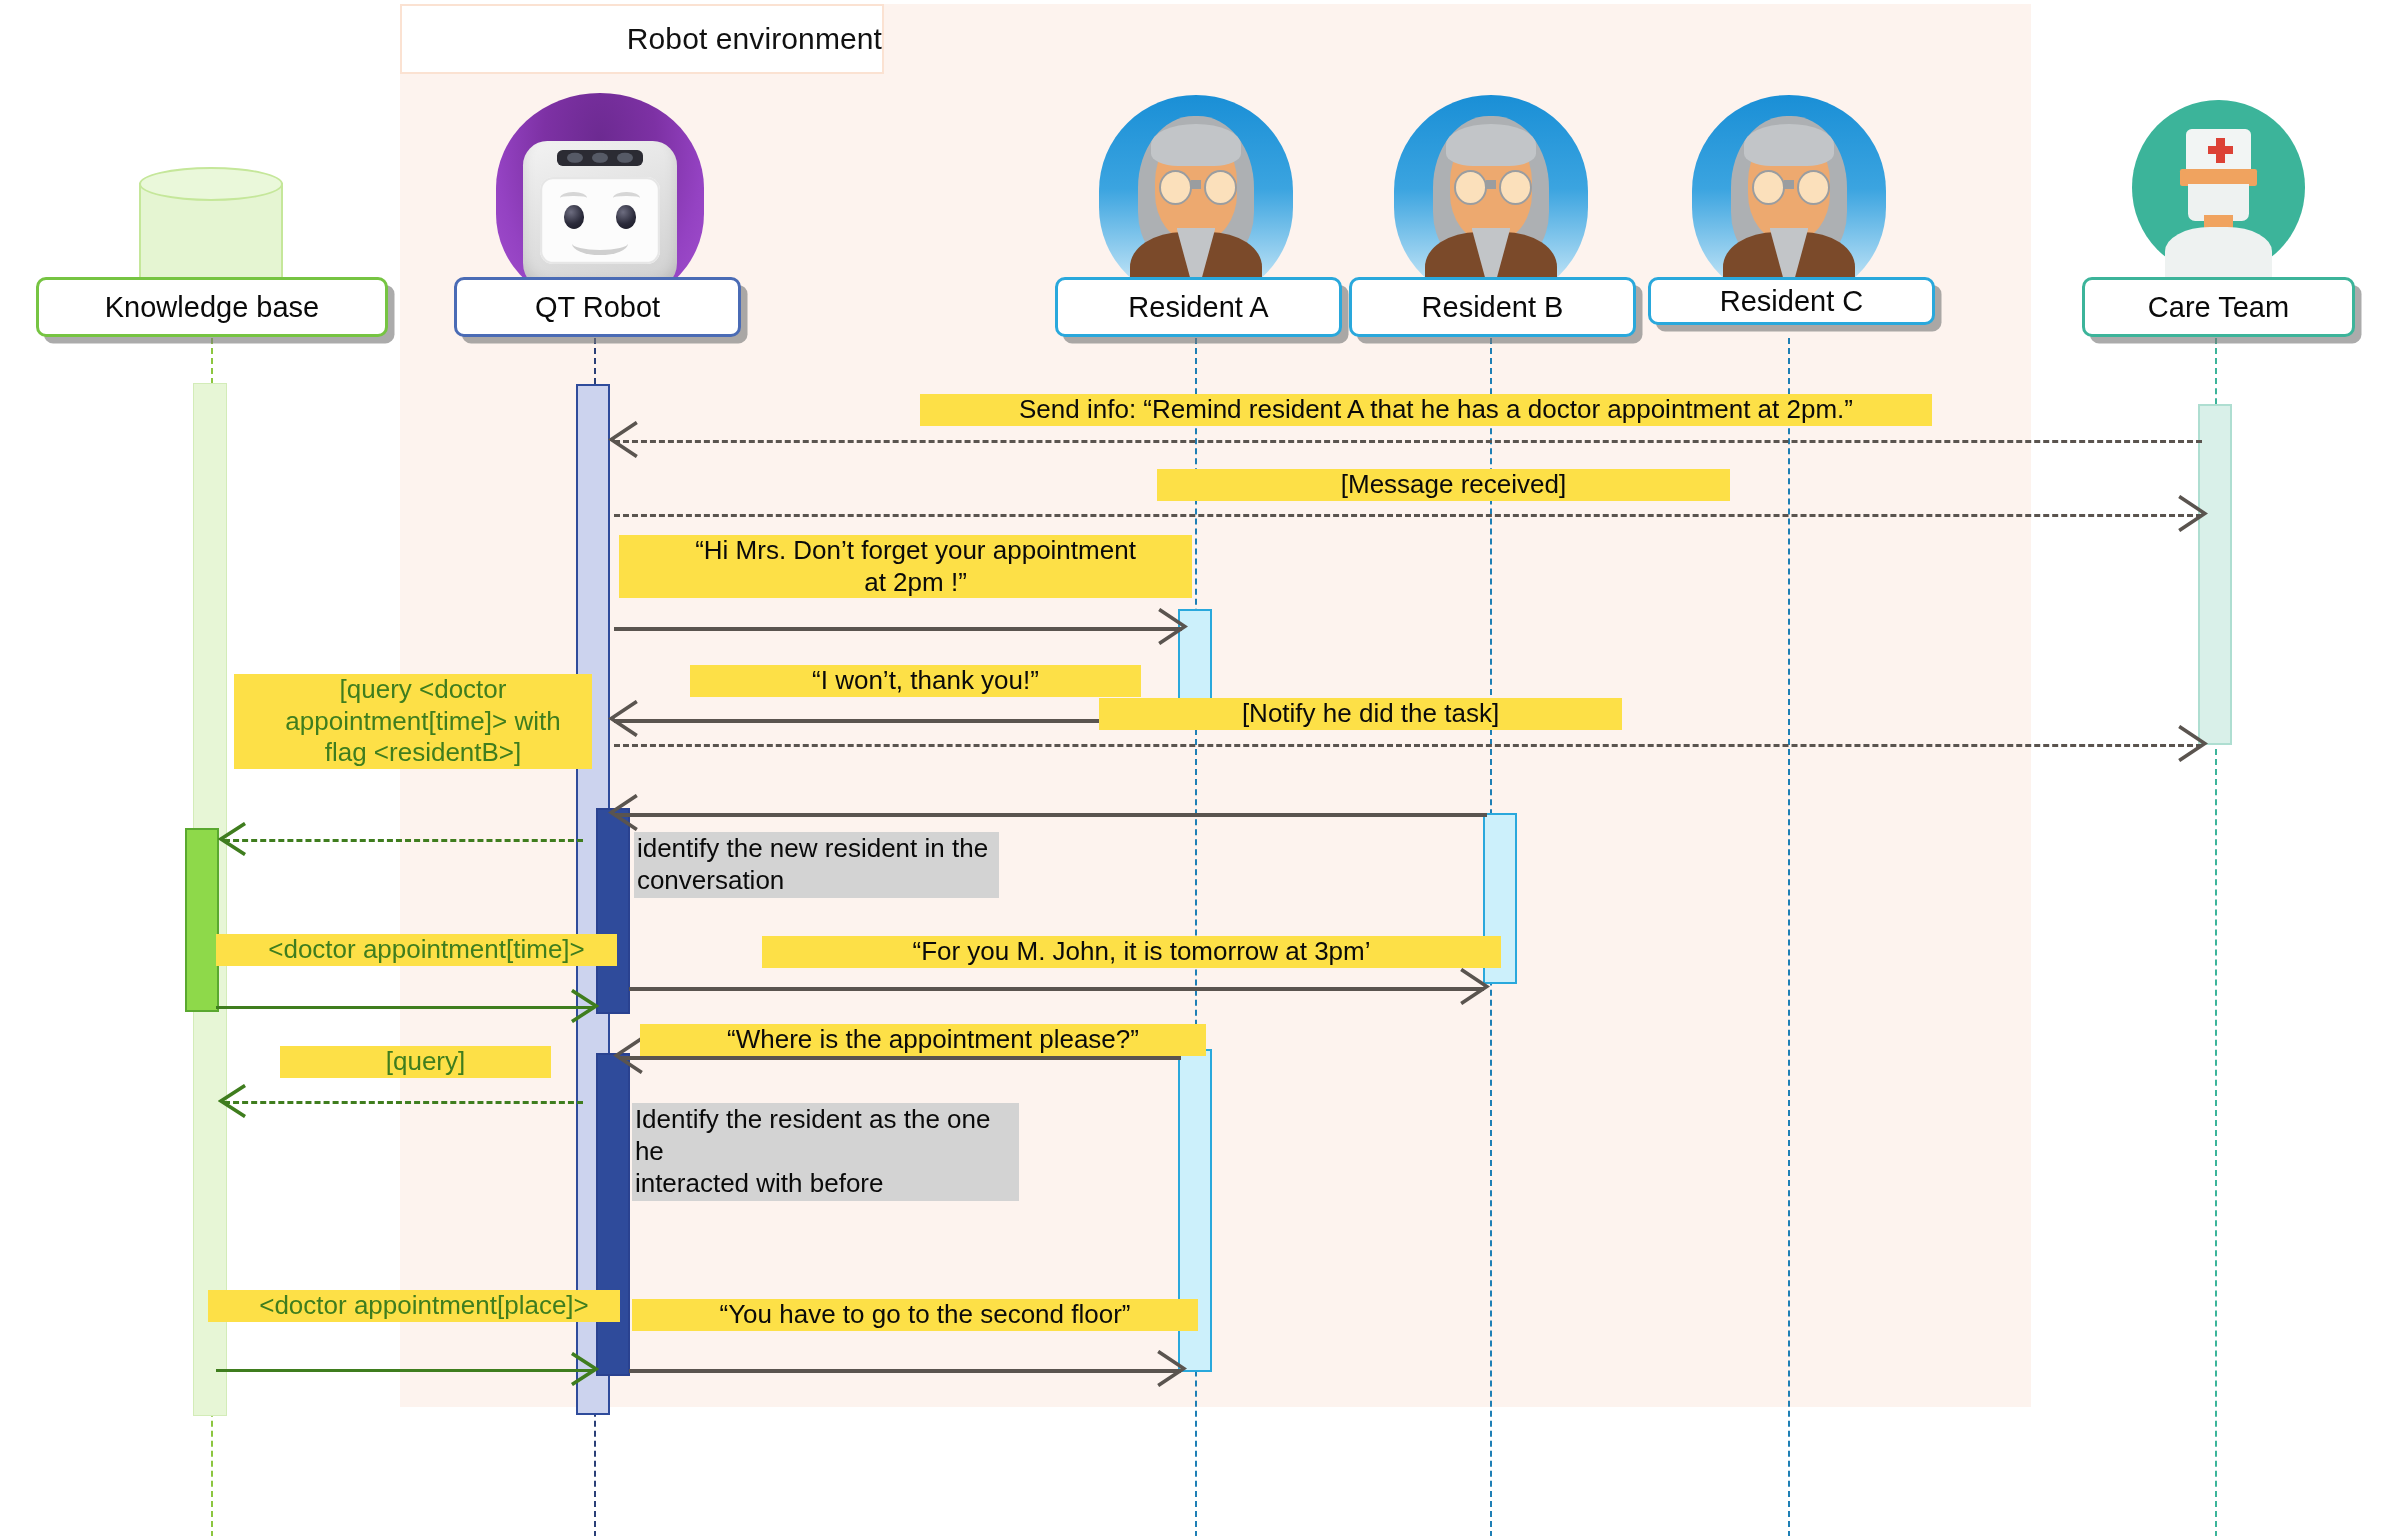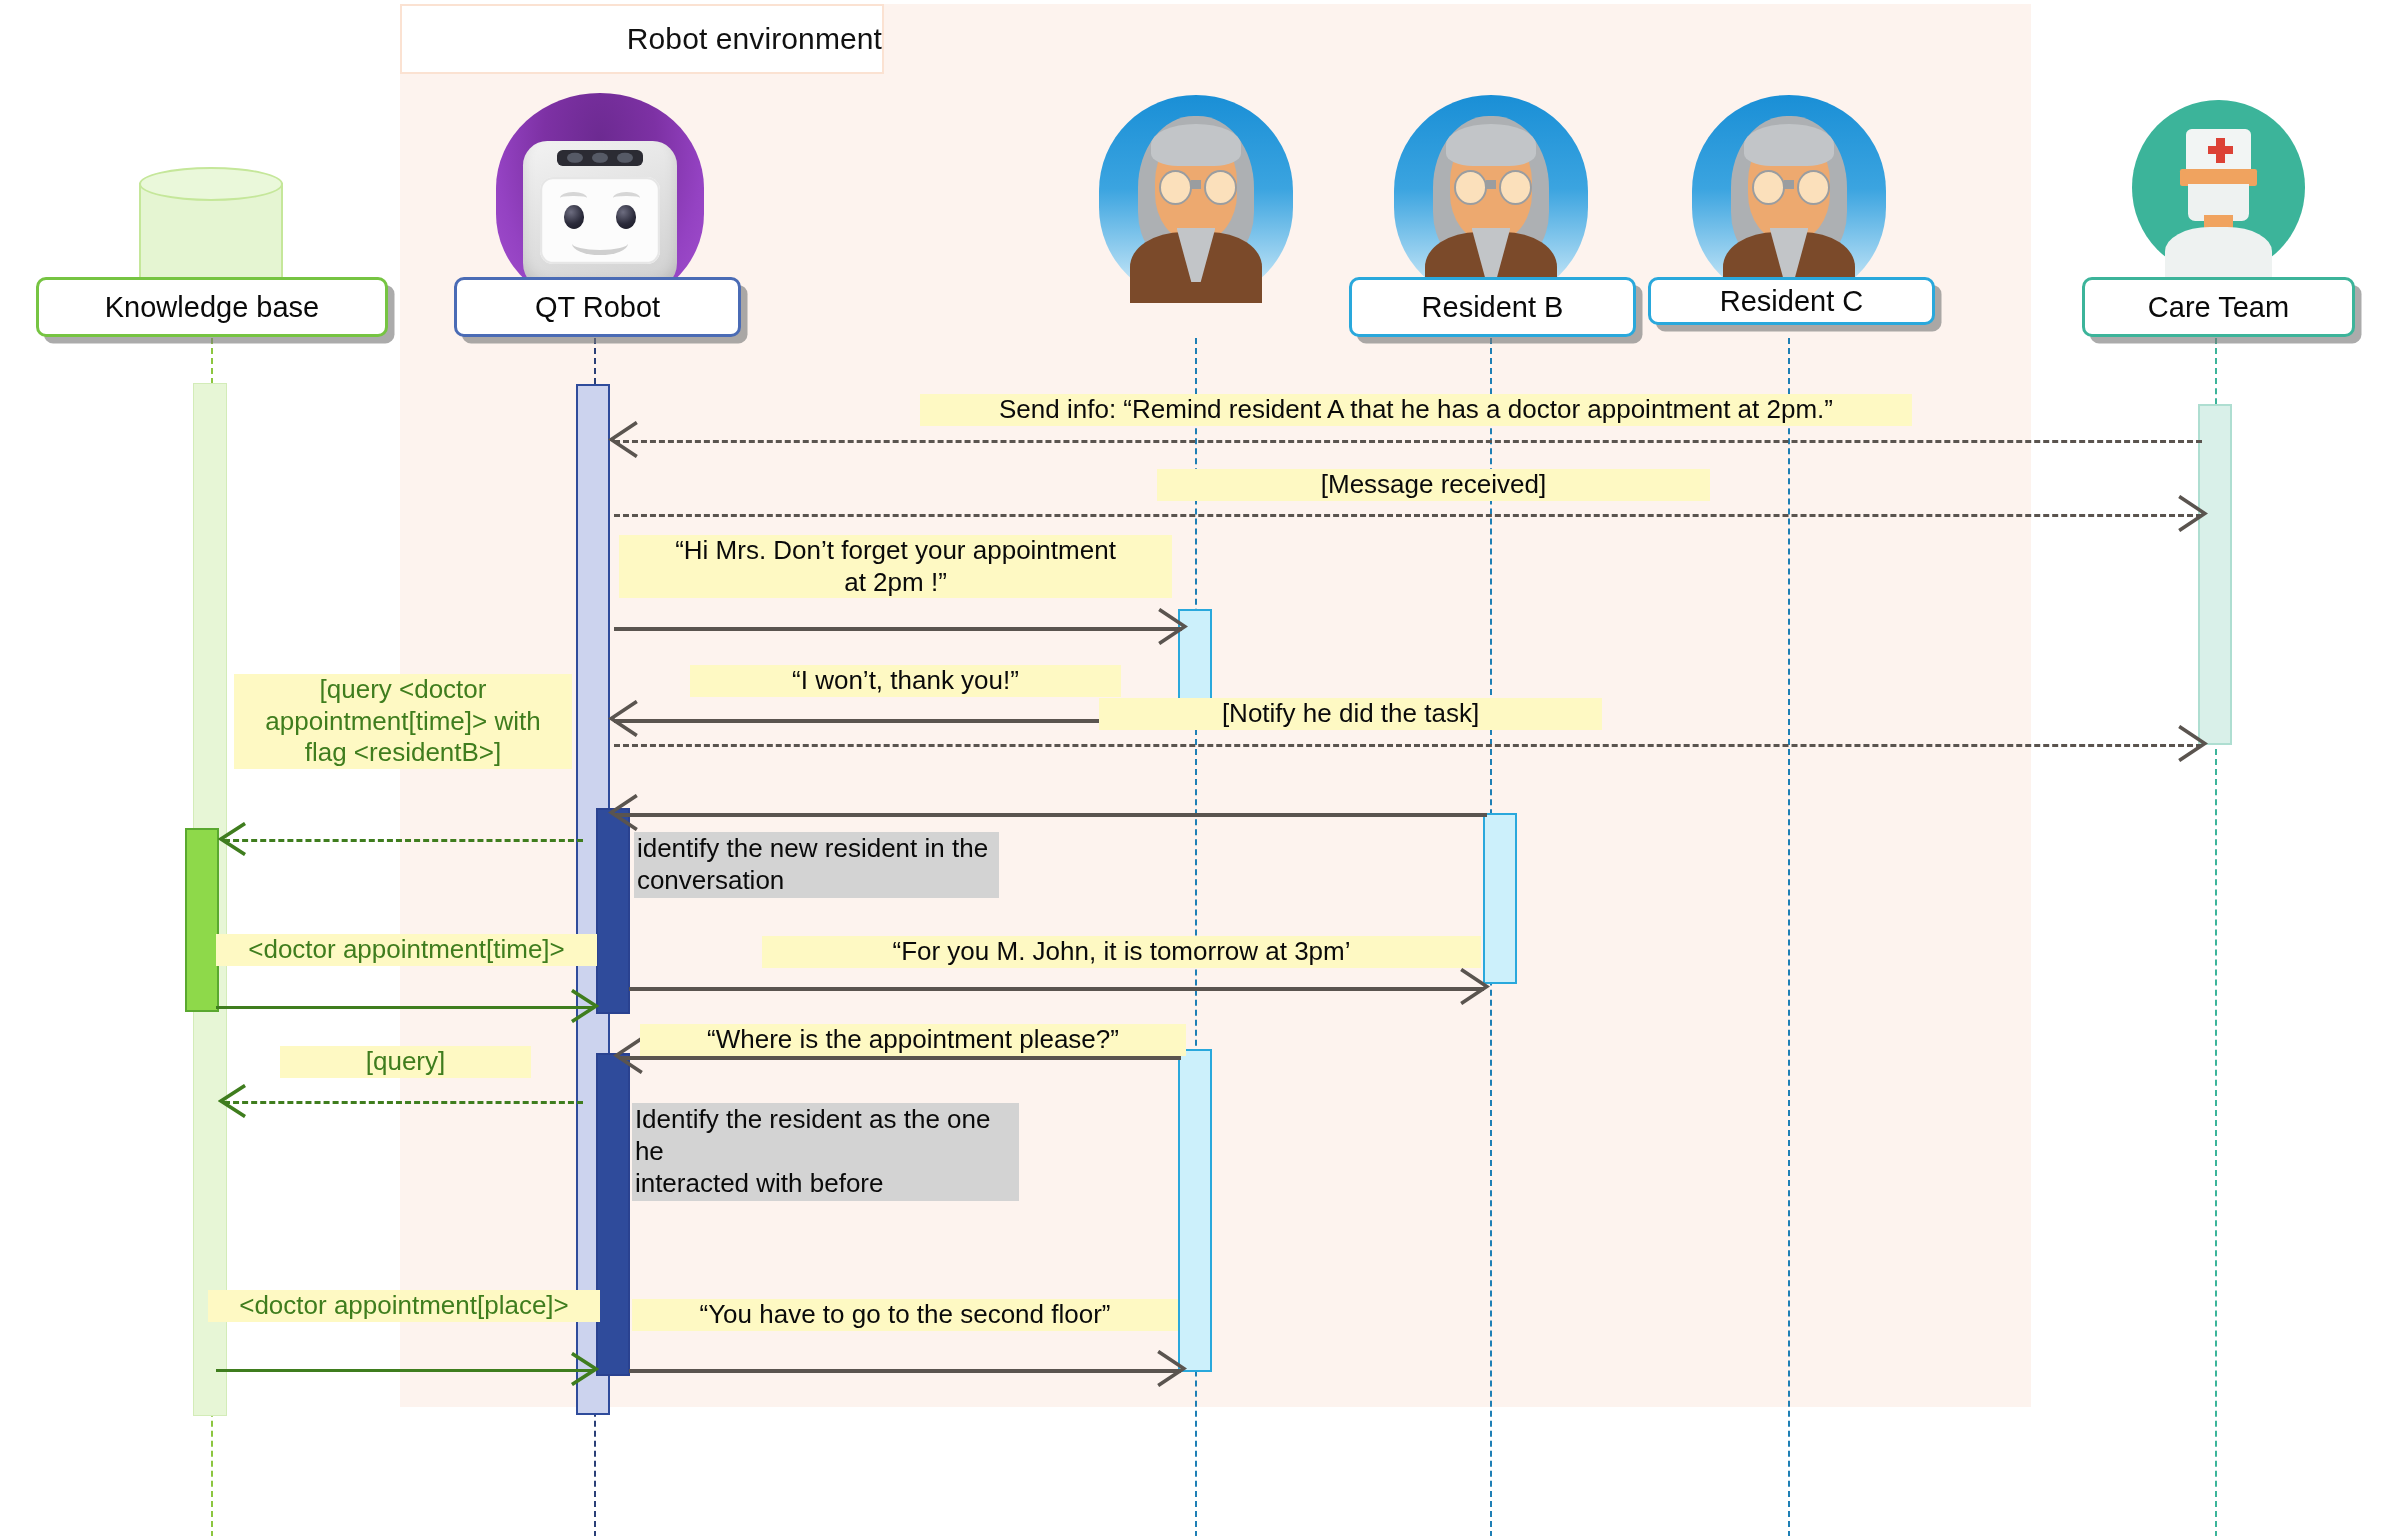--- a/index.html
+++ b/index.html
@@ -62,21 +62,21 @@
   .ct-shoulder{position:absolute;left:24%;top:65%;width:52%;height:28%;border-radius:42% 42% 0 0;background:#eef2f1;}
 
   
   .act{position:absolute;box-sizing:border-box;}
 
   
   .arrow{position:absolute;height:0;}
   .arrow .shaft{position:absolute;left:0;top:0;width:100%;height:0;}
 
   
-  .lbl{position:absolute;font-size:26px;line-height:1.22;color:#0a0a0a;background:#fef9c3;white-space:pre-line;}
+  .lbl{position:absolute;font-size:26px;line-height:1.22;color:#0a0a0a;background:#fde047;white-space:pre-line;padding-left:20px;}
   .lbl.c{text-align:center;}
   .lbl.green{color:#3f7d1e;}
   .lbl.note{background:#d3d3d3;color:#0a0a0a;}
 </style>
 </head>
 <body>
 
 <div id="stage">
 
   <div class="frame-body" style="left:400px;top:4.3px;width:1631px;height:1403px;"></div>
@@ -161,20 +161,23 @@
       <div class="ct-neck"></div>
       <div class="ct-shoulder"></div>
   </div>
 
   <div class="pbox" style="left:36px;top:277px;width:352px;height:60px;border:3.6px solid #76c442;">
     <span>Knowledge base</span>
   </div>
   <div class="pbox" style="left:454px;top:277px;width:287px;height:60px;border:3.6px solid #4a6bb5;">
     <span>QT Robot</span>
   </div>
+  <div class="pbox" style="left:1055px;top:277px;width:287px;height:60px;border:3.6px solid #29a8dc;">
+    <span>Resident A</span>
+  </div>
   <div class="pbox" style="left:1349px;top:277px;width:287px;height:60px;border:3.6px solid #29a8dc;">
     <span>Resident B</span>
   </div>
   <div class="pbox" style="left:1648px;top:277px;width:287px;height:48px;border:3.6px solid #29a8dc;">
     <span>Resident C</span>
   </div>
   <div class="pbox" style="left:2082px;top:277px;width:273px;height:60px;border:3.6px solid #3cb49a;">
     <span>Care Team</span>
   </div>
 

